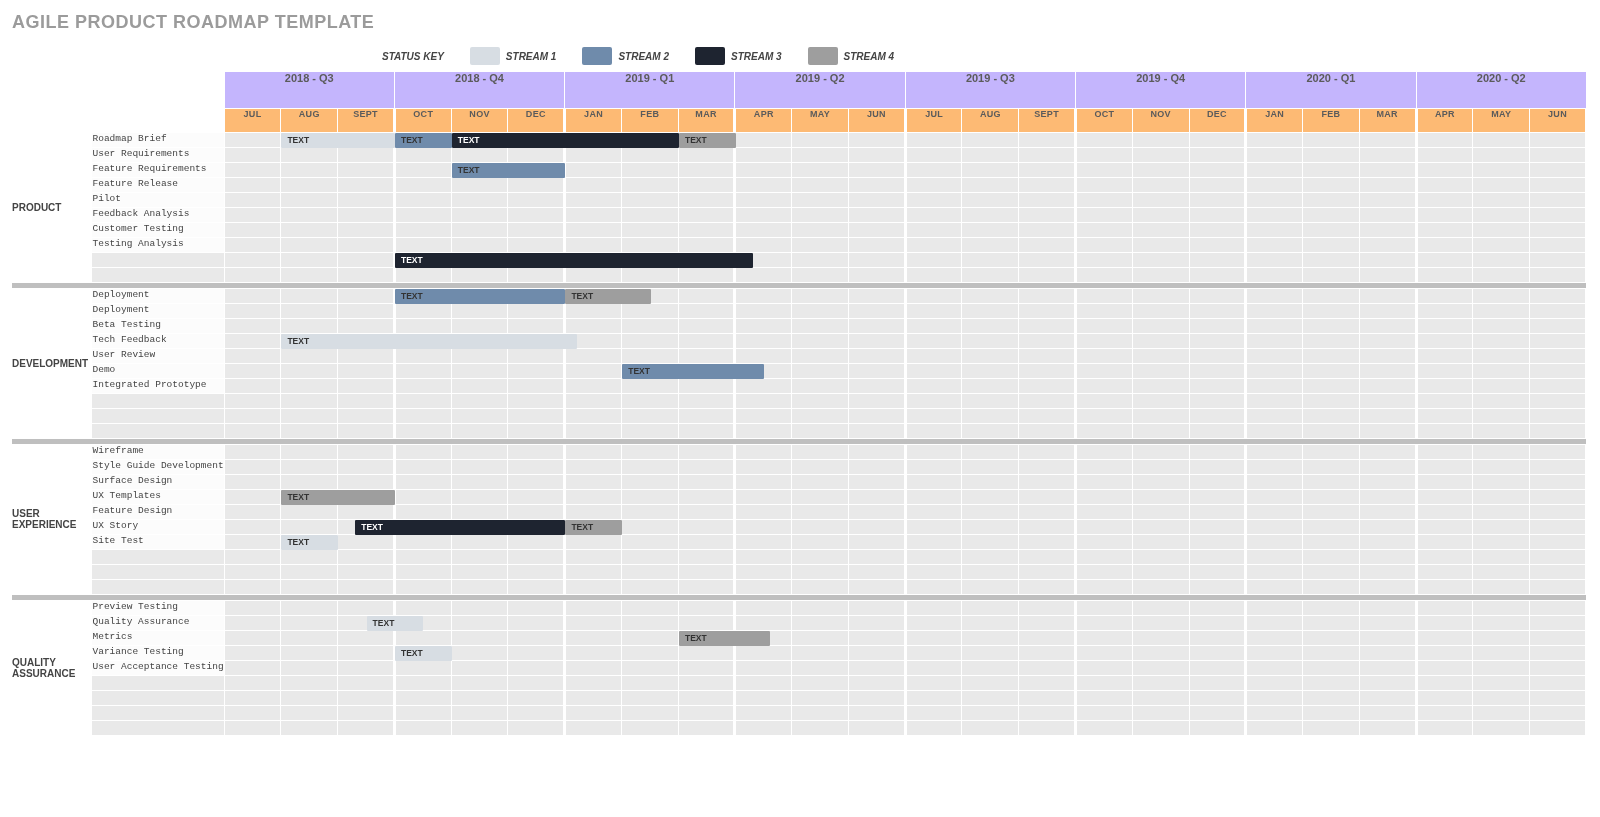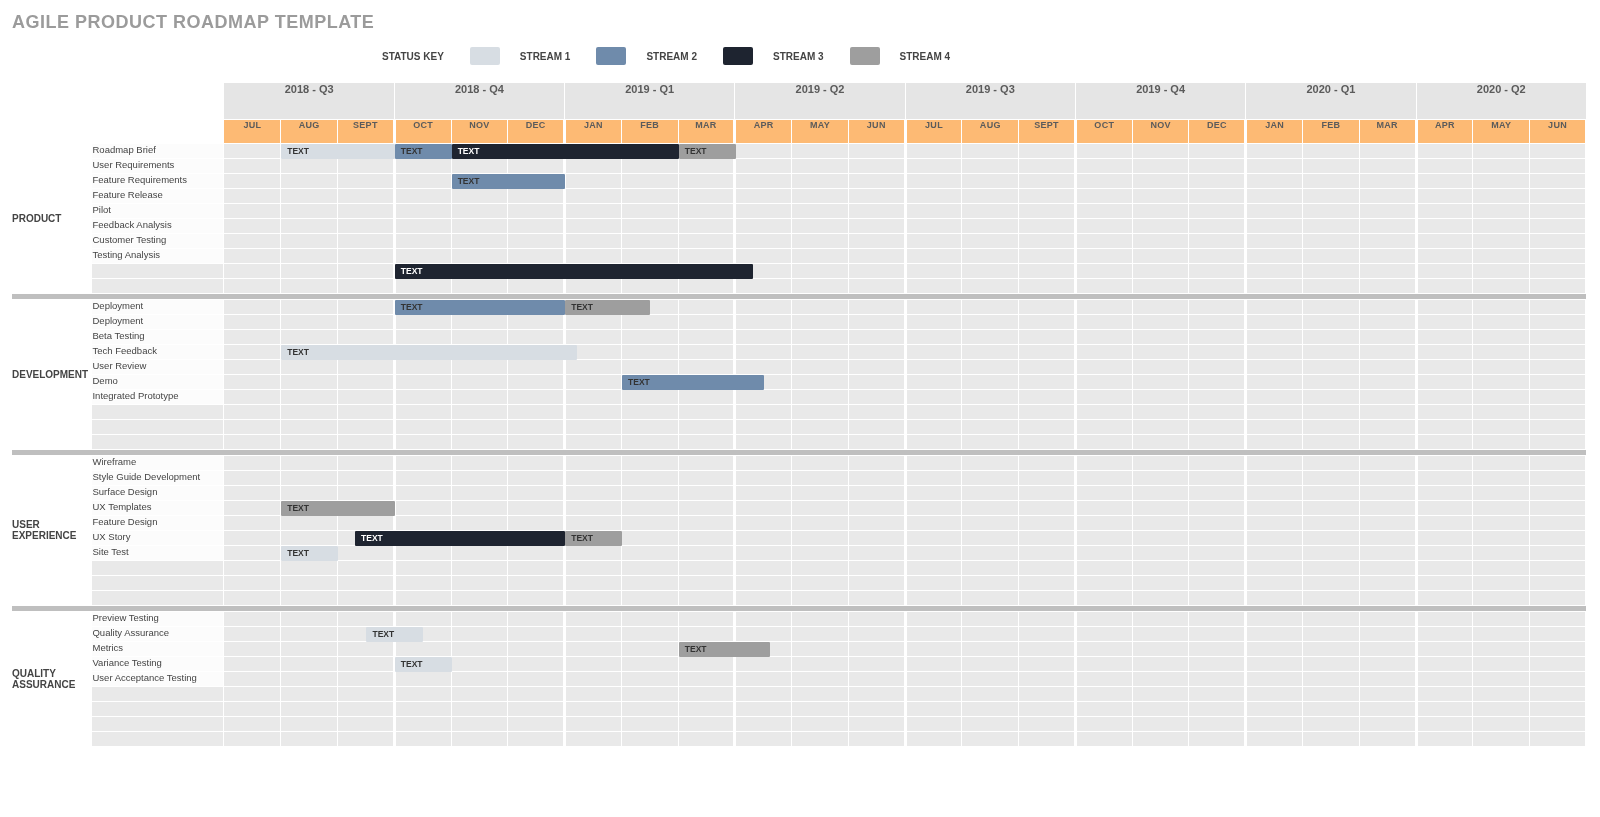--- a/index.html
+++ b/index.html
@@ -16,47 +16,48 @@
     color: #9b9b9b;
     letter-spacing: 0.5px;
     margin-bottom: 14px;
     text-transform: uppercase;
   }
   .legend {
     display: flex;
     align-items: center;
     gap: 26px;
     margin-left: 370px;
-    margin-bottom: 18px;
+    margin-bottom: 7px;
     font-size: 10px;
     font-weight: 700;
     color: #444;
+    font-style: italic;
   }
   .legend .key-label { font-weight: 700; }
-  .legend-item { display: flex; align-items: center; gap: 20px; }
+  .legend-item { display: flex; align-items: center; gap: 6px; }
   .swatch {
     width: 30px; height: 18px; border-radius: 2px;
     display: inline-block;
   }
 
   
   .sheet { width: 1576px; border-collapse: collapse; }
   .sheet td, .sheet th {
     border-right: 1px solid #fff;
     border-bottom: 1px solid #fff;
     padding: 0;
     vertical-align: top;
   }
 
   .cat-col  { width: 80px; }
   .task-col { width: 132px; }
   .month-col { width: 56.8px; }
 
   .qheader {
-    background: #e5e5e5;
+    background: #c4b5fd;
     color: #5b5b5b;
     font-weight: 700;
     font-size: 11px;
     text-align: center;
     height: 36px;
     border-right: 2px solid #fff;
   }
   .mheader {
     background: #fdba74;
     color: #5b5b5b;
@@ -78,20 +79,21 @@
   }
   .taskcell {
     background: #fcfcfc;
     color: #444;
     font-size: 9.5px;
     padding: 2px 4px;
     height: 15px;
     border-top: 1px solid #e2e2e2;
     border-bottom: 1px solid #e2e2e2;
     white-space: nowrap;
+    font-family: Liberation Mono, monospace;
   }
   .taskcell.empty { background: #e9e9e9; }
   .gridcell {
     background: #e9e9e9;
     height: 15px;
     border-top: 1px solid #fff;
     border-bottom: 1px solid #fff;
   }
   .qsep { border-right: 3px solid #fff !important; }
   .sect-gap td { height: 6px; background: #bfbfbf; padding:0; }

